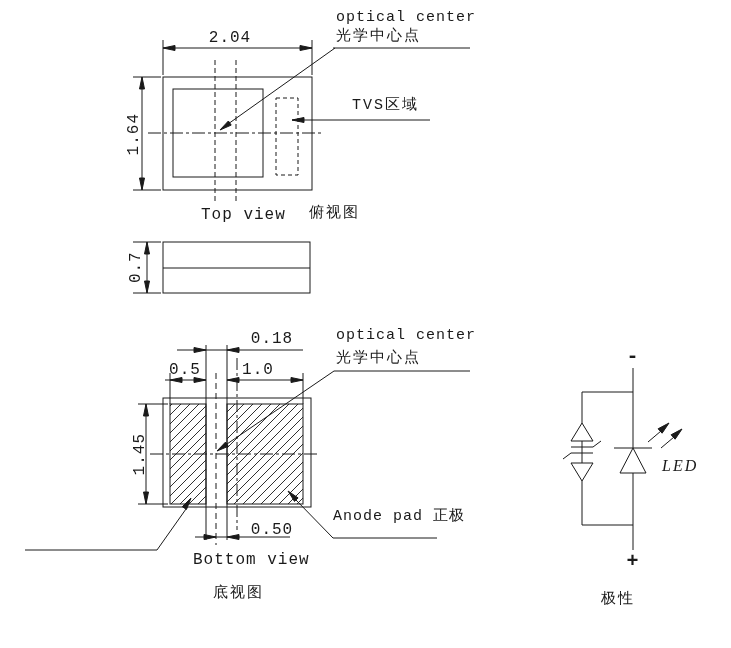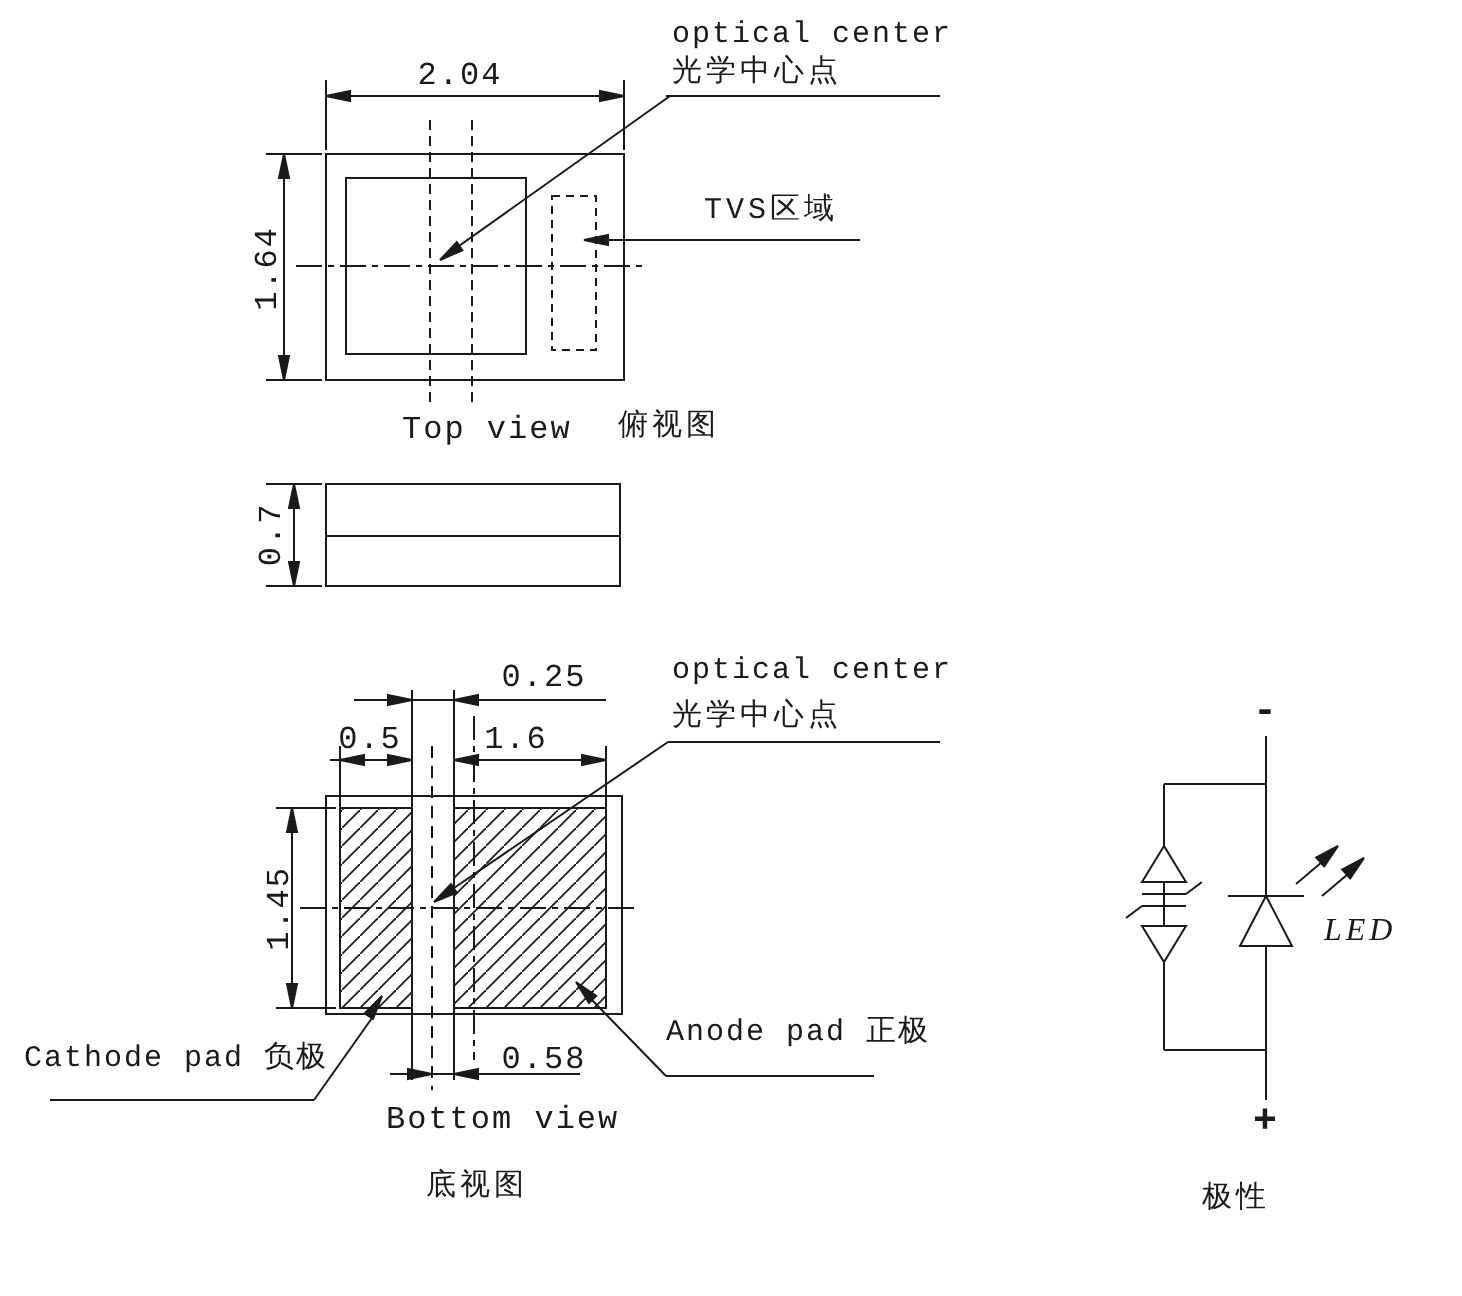--- a/index.html
+++ b/index.html
@@ -151,28 +151,27 @@
   <div class="t dim ctr" style="left:205px;top:29px;width:50px;">2.04</div>
   <div class="t dim ctr rot" style="left:104px;top:125px;width:60px;">1.64</div>
   <div class="t" style="left:336px;top:9px;">optical center</div>
   <div class="t cn" style="left:336px;top:28px;">光学中心点</div>
   <div class="t cn" style="left:352px;top:97px;">TVS区域</div>
   <div class="t cap" style="left:189px;top:206px;">Top view</div>
   <div class="t cn" style="left:309px;top:205px;">俯视图</div>
 
   <div class="t dim ctr rot" style="left:106px;top:258px;width:60px;">0.7</div>
 
-  <div class="t dim ctr" style="left:248px;top:330px;width:48px;">0.25</div>
+  <div class="t dim ctr" style="left:248px;top:330px;width:48px;">0.18</div>
   <div class="t dim ctr" style="left:164px;top:361px;width:42px;">0.5</div>
-  <div class="t dim ctr" style="left:233px;top:361px;width:50px;">1.6</div>
+  <div class="t dim ctr" style="left:233px;top:361px;width:50px;">1.0</div>
   <div class="t dim ctr rot" style="left:110px;top:445px;width:60px;">1.45</div>
-  <div class="t dim ctr" style="left:248px;top:521px;width:48px;">0.58</div>
+  <div class="t dim ctr" style="left:248px;top:521px;width:48px;">0.50</div>
   <div class="t" style="left:336px;top:327px;">optical center</div>
   <div class="t cn" style="left:336px;top:350px;">光学中心点</div>
-  <div class="t" style="left:12px;top:521px;">Cathode pad 负极</div>
   <div class="t" style="left:333px;top:508px;">Anode pad 正极</div>
   <div class="t cap" style="left:181px;top:551px;">Bottom view</div>
   <div class="t cn" style="left:196px;top:585px;margin-left:17px;">底视图</div>
 
   <div class="t big ctr" style="left:623px;top:345px;width:20px;">-</div>
   <div class="t big ctr" style="left:623px;top:550px;width:20px;">+</div>
   <div class="t serif" style="left:662px;top:457px;font-size:16px;font-style:italic;">LED</div>
   <div class="t cn" style="left:601px;top:591px;">极性</div>
 
 </div>

